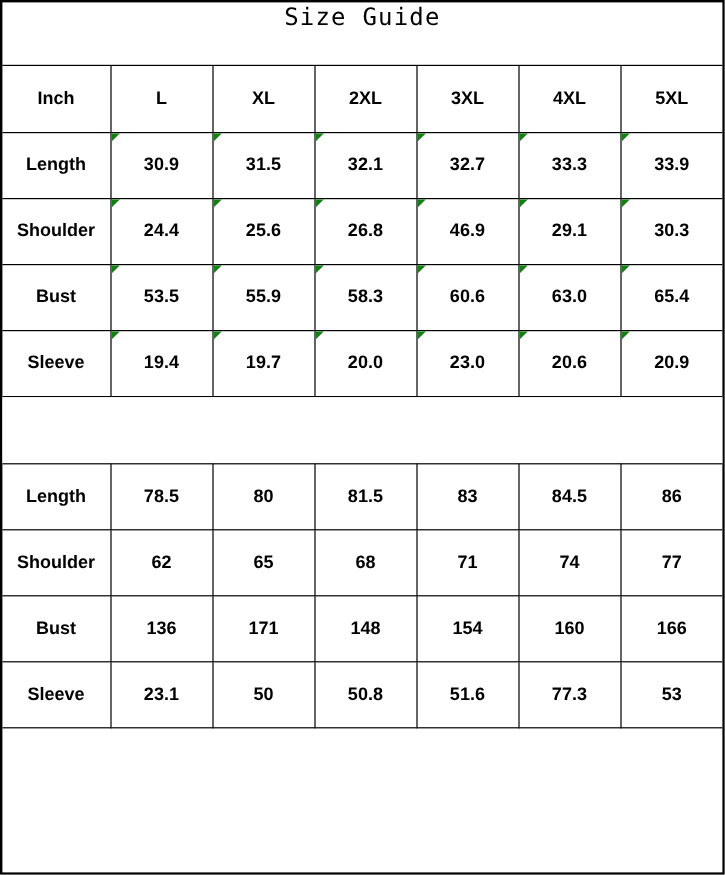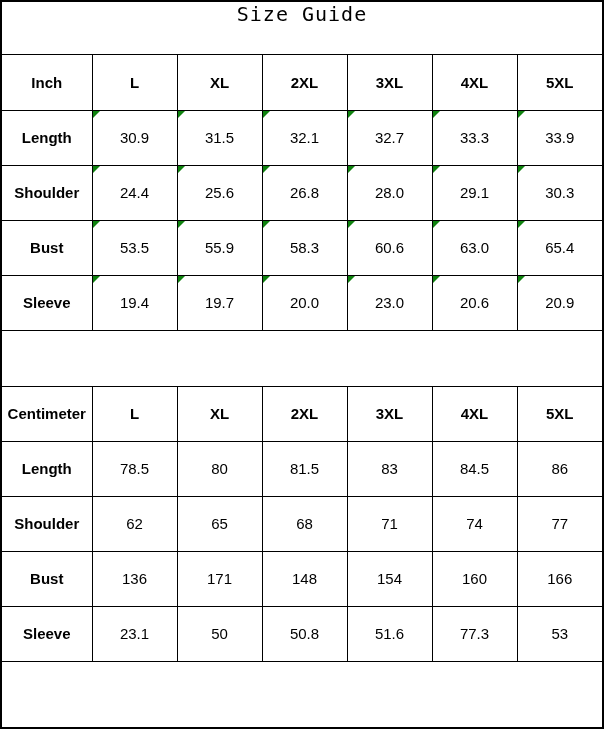--- a/index.html
+++ b/index.html
@@ -40,21 +40,21 @@
   table.size-table th, table.size-table td {
     border: 1px solid #000000;
     height: 55px;
     text-align: center;
     vertical-align: middle;
     font-size: 15px;
     position: relative;
     overflow: hidden;
   }
   table.size-table th { font-weight: bold; }
-  table.size-table td { font-weight: normal; }
+  table.size-table td { font-weight: bold; }
   table.size-table th:first-child,
   table.size-table td:first-child { border-left: 0; }
   table.size-table th:last-child,
   table.size-table td:last-child { border-right: 0; }
   table.inch-table tr:first-child th { border-top: 0; }
   
   .tri {
     position: absolute;
     top: 0; left: 0;
     width: 0; height: 0;
@@ -118,21 +118,21 @@
         <td><span class="tri"></span><span>32.1</span></td>
         <td><span class="tri"></span><span>32.7</span></td>
         <td><span class="tri"></span><span>33.3</span></td>
         <td><span class="tri"></span><span>33.9</span></td>
       </tr>
       <tr>
         <th>Shoulder</th>
         <td><span class="tri"></span><span>24.4</span></td>
         <td><span class="tri"></span><span>25.6</span></td>
         <td><span class="tri"></span><span>26.8</span></td>
-        <td><span class="tri"></span><span>28.0</span></td>
+        <td><span class="tri"></span><span>46.9</span></td>
         <td><span class="tri"></span><span>29.1</span></td>
         <td><span class="tri"></span><span>30.3</span></td>
       </tr>
       <tr>
         <th>Bust</th>
         <td><span class="tri"></span><span>53.5</span></td>
         <td><span class="tri"></span><span>55.9</span></td>
         <td><span class="tri"></span><span>58.3</span></td>
         <td><span class="tri"></span><span>60.6</span></td>
         <td><span class="tri"></span><span>63.0</span></td>
@@ -157,29 +157,20 @@
         <col class="label-col">
         <col>
         <col>
         <col>
         <col>
         <col>
         <col>
       </colgroup>
     <tbody>
       <tr>
-        <th>Centimeter</th>
-        <th>L</th>
-        <th>XL</th>
-        <th>2XL</th>
-        <th>3XL</th>
-        <th>4XL</th>
-        <th>5XL</th>
-      </tr>
-      <tr>
         <th>Length</th>
         <td><span>78.5</span></td>
         <td><span>80</span></td>
         <td><span>81.5</span></td>
         <td><span>83</span></td>
         <td><span>84.5</span></td>
         <td><span>86</span></td>
       </tr>
       <tr>
         <th>Shoulder</th>

